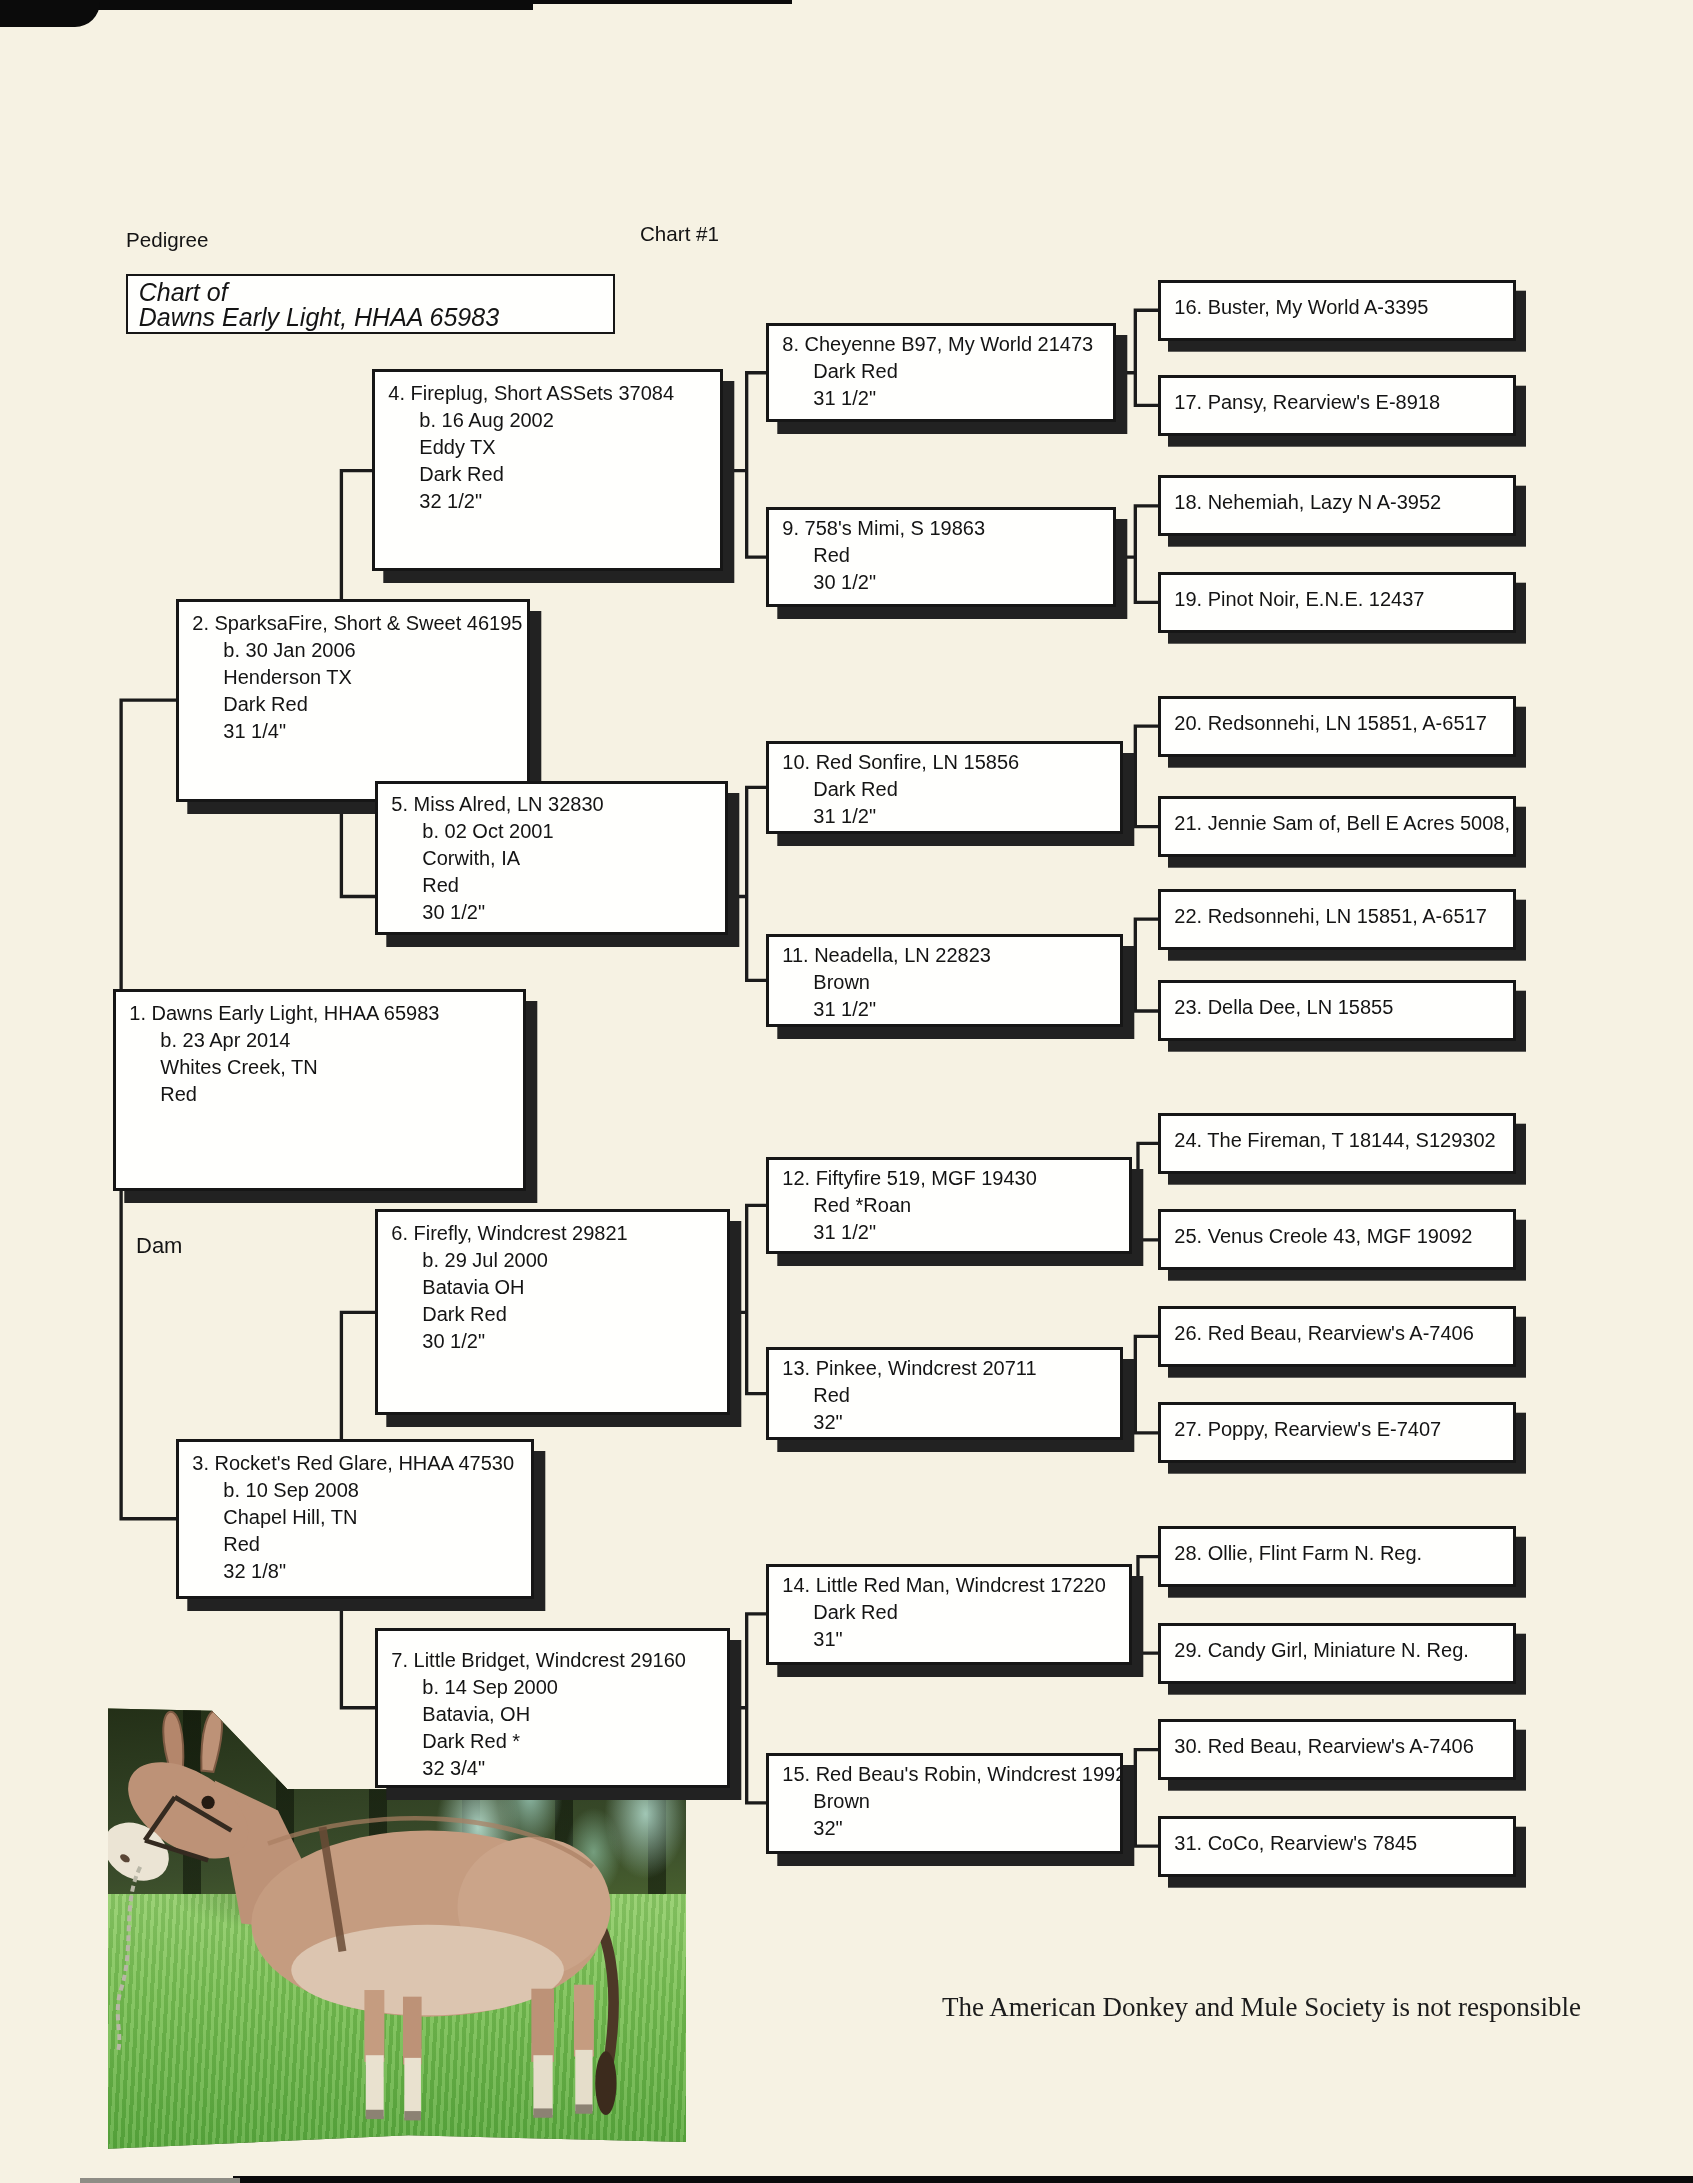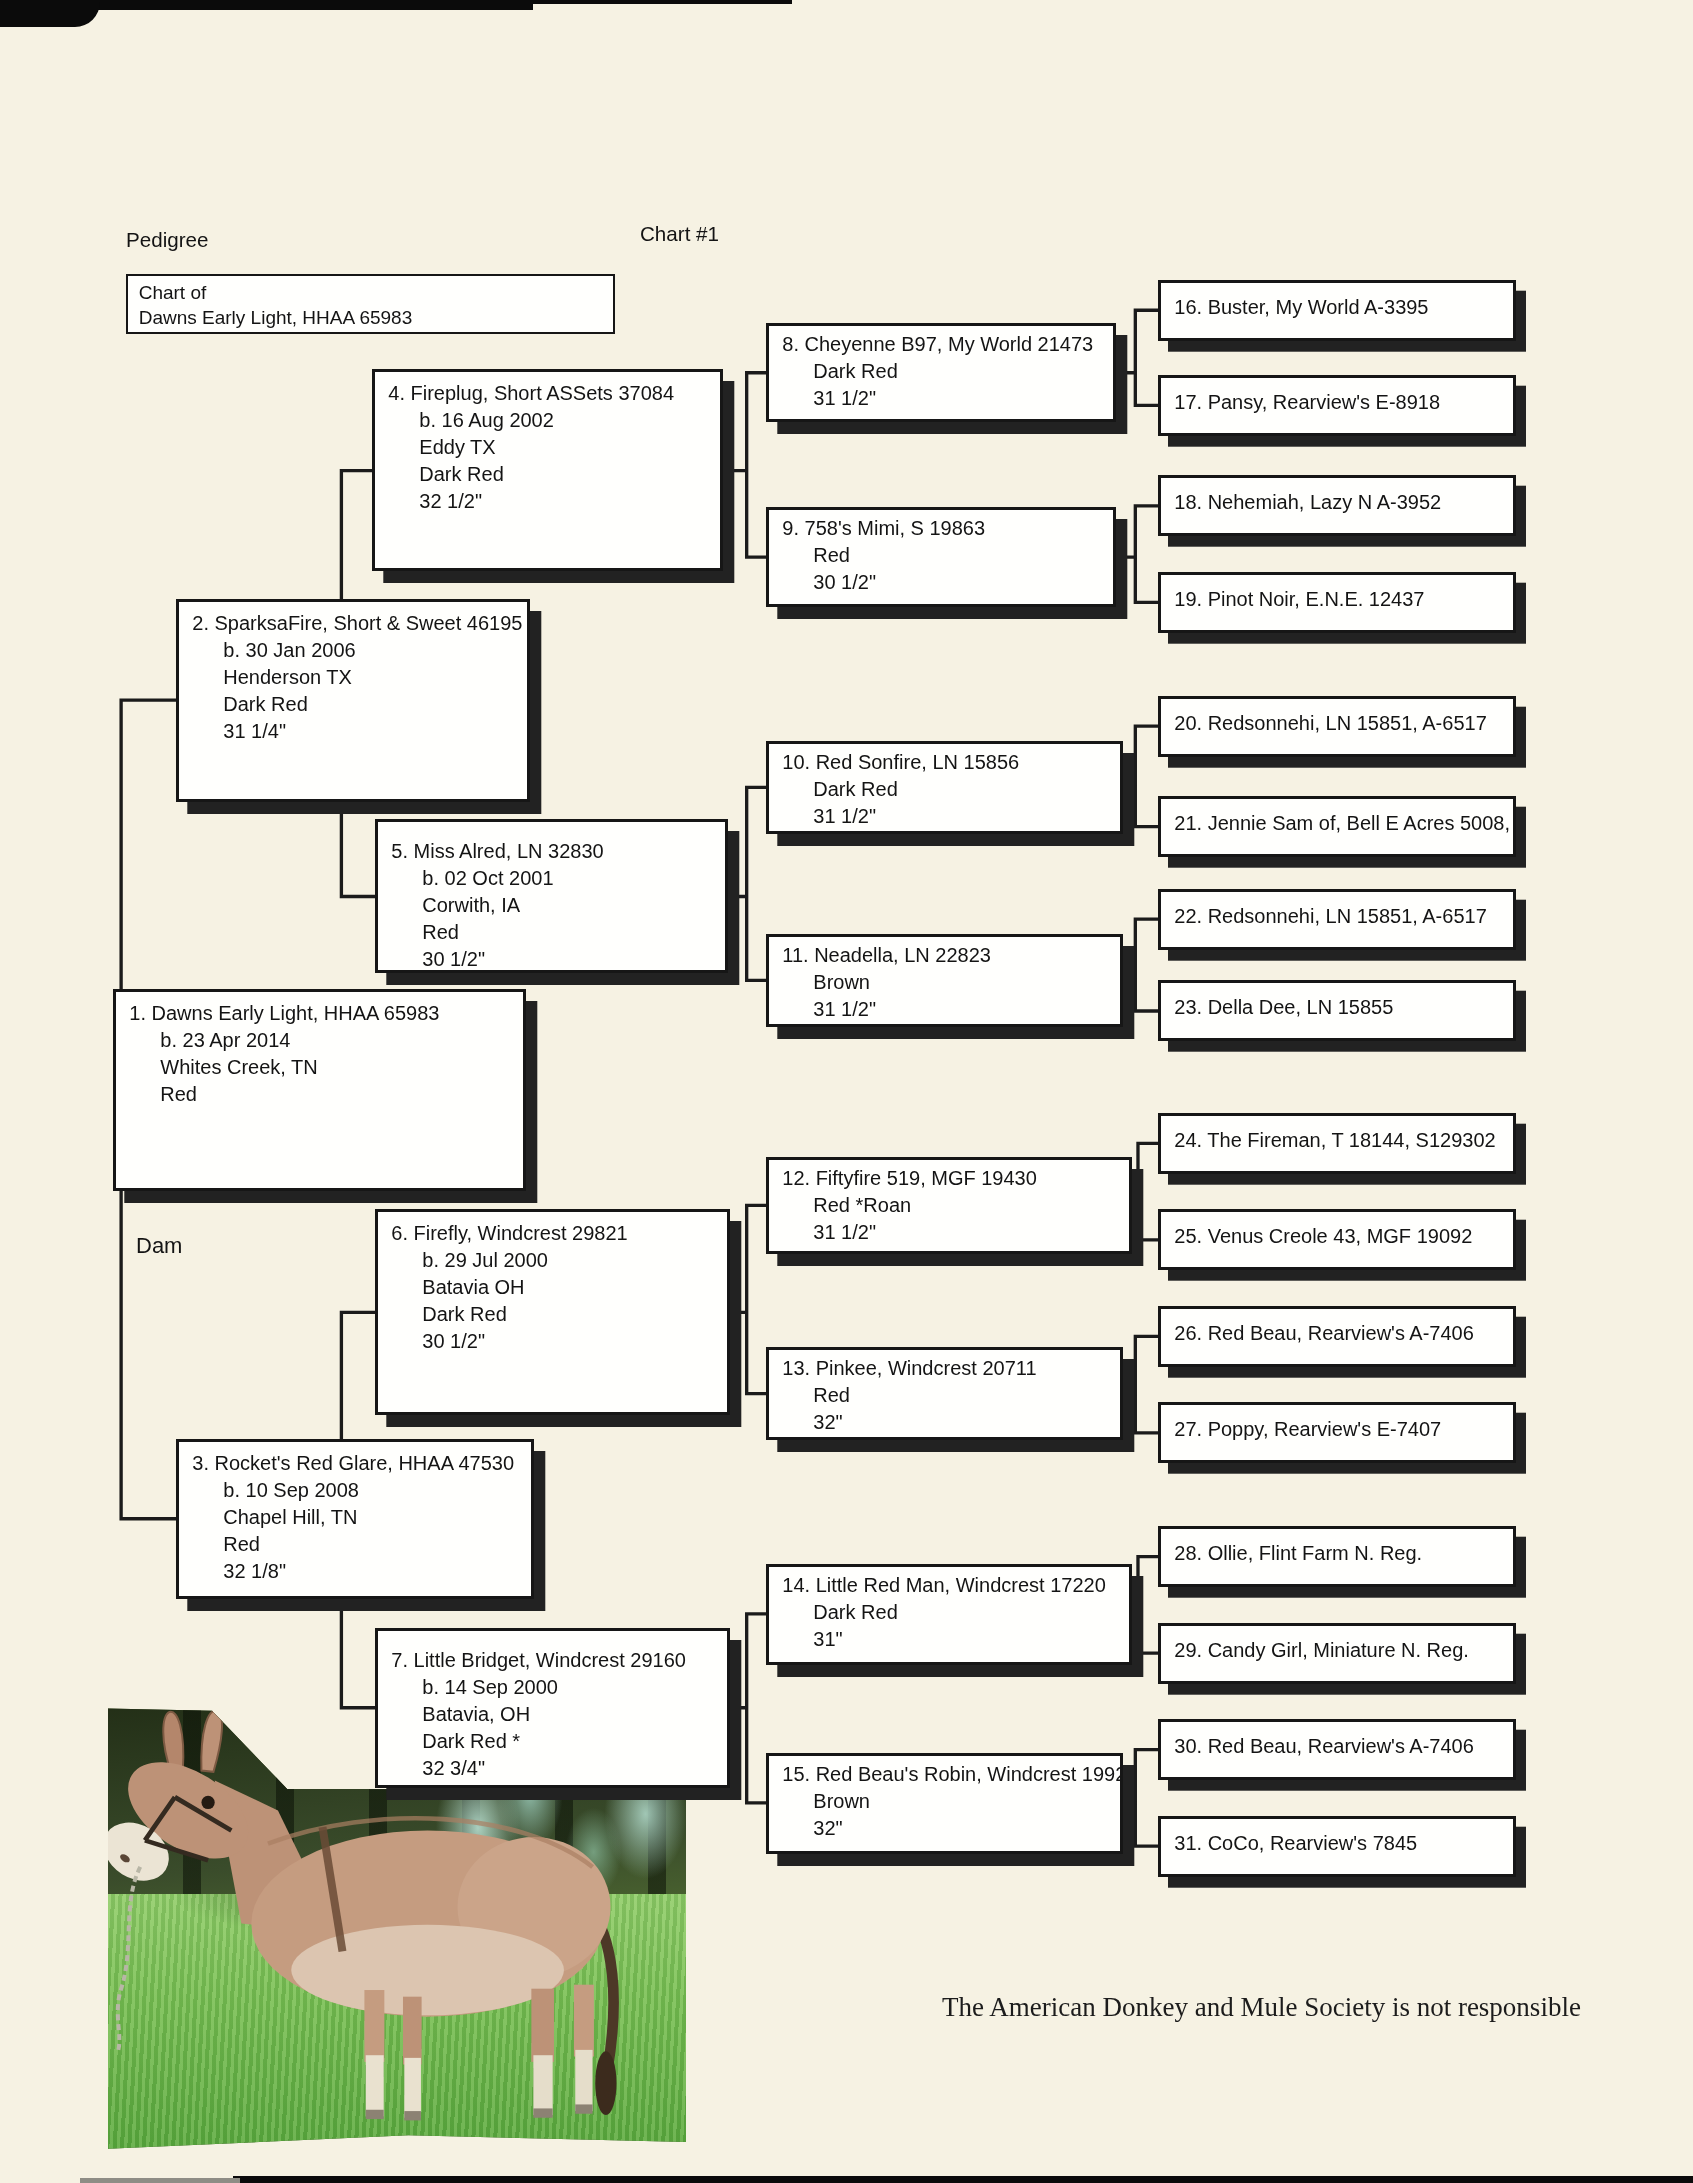--- a/index.html
+++ b/index.html
@@ -15,21 +15,21 @@
   #art-top-thin{left:526px;top:0;width:266px;height:4px}
   #art-top-corner{left:0;top:0;width:100px;height:27px;border-bottom-right-radius:25px}
   #art-bottom-strip{left:233px;top:2176px;width:1460px;height:7.3px}
   #art-bottom-gray{left:80px;top:2178px;width:160px;height:5.3px;background:#8e8d85}
 
   
   .lbl{position:absolute;font-size:20.6px;z-index:2;white-space:nowrap}
   #chartof{
     position:absolute;left:126px;top:274px;width:489px;height:60px;
     border:2.7px solid #161616;background:#fffffd;z-index:2;
-    font-size:19px;line-height:25px;padding:4px 10.7px;box-sizing:border-box;
+    font-size:25px;line-height:25px;padding:4px 10.7px;box-sizing:border-box;font-style:italic;
   }
 
   
   svg.wires{position:absolute;left:0;top:0;z-index:1}
 
   
   .pbox{
     position:absolute;z-index:2;box-sizing:border-box;overflow:hidden;
     background:#fffffd;border:3.3px solid #161616;
     box-shadow:11.3px 12px 0 #222222;
@@ -131,21 +131,21 @@
   <div class="bd">32 1/8"</div>
 </div>
 
 <div class="pbox lg" style="left:372px;top:369px;width:351px;height:202px">
   <div class="bt">4. Fireplug, Short ASSets 37084</div>
   <div class="bd">b. 16 Aug 2002</div>
   <div class="bd">Eddy TX</div>
   <div class="bd">Dark Red</div>
   <div class="bd">32 1/2"</div>
 </div>
-<div class="pbox lg" style="left:375px;top:819px;width:353px;height:154px;padding-top:16px">
+<div class="pbox lg" style="left:375px;top:781px;width:353px;height:154px;padding-top:7px">
   <div class="bt">5. Miss Alred, LN 32830</div>
   <div class="bd">b. 02 Oct 2001</div>
   <div class="bd">Corwith, IA</div>
   <div class="bd">Red</div>
   <div class="bd">30 1/2"</div>
 </div>
 <div class="pbox lg" style="left:375px;top:1209px;width:355px;height:206px">
   <div class="bt">6. Firefly, Windcrest 29821</div>
   <div class="bd">b. 29 Jul 2000</div>
   <div class="bd">Batavia OH</div>

